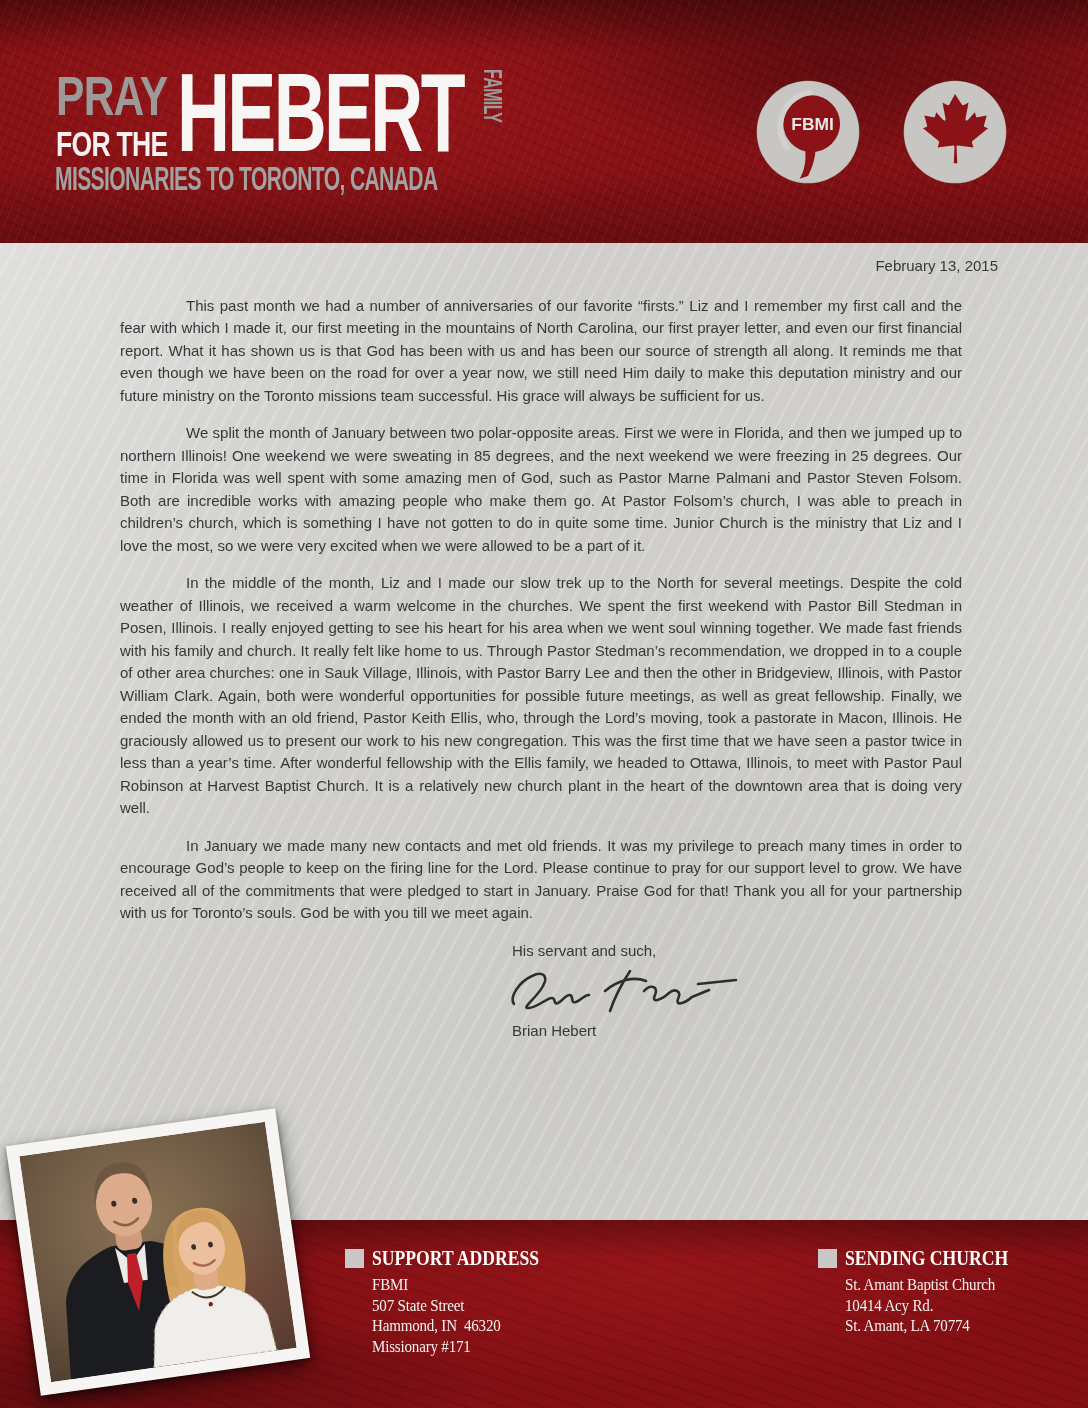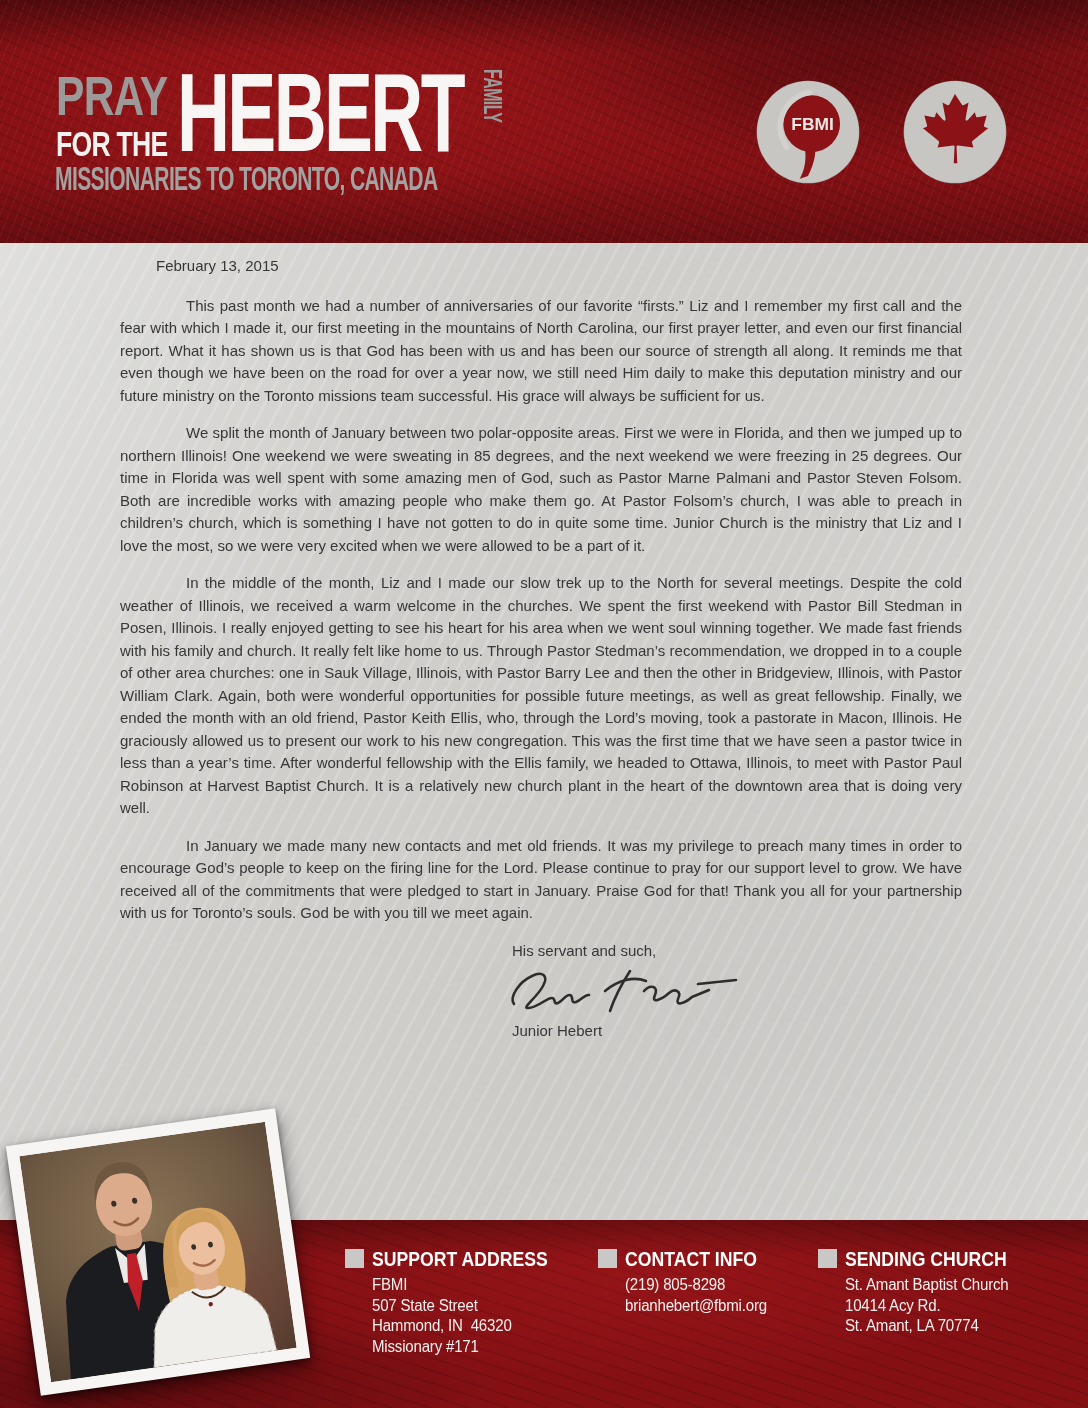--- a/index.html
+++ b/index.html
@@ -19,35 +19,36 @@
       repeating-linear-gradient(112deg, rgba(255,255,255,0.05) 0 1px, transparent 1px 8px),
       linear-gradient(180deg, rgba(0,0,0,0.38) 0%, rgba(0,0,0,0) 22%, rgba(0,0,0,0) 70%, rgba(0,0,0,0.22) 100%);
   }
   .band-top { position:absolute; left:0; top:0; width:1088px; height:243px; box-shadow:0 2px 4px rgba(0,0,0,0.45); }
   .band-bottom { position:absolute; left:0; top:1220px; width:1088px; height:188px;
       background-image:
       radial-gradient(ellipse 55% 90% at 60% 30%, rgba(220,40,40,0.20), transparent 65%),
       radial-gradient(ellipse 60% 80% at 10% 90%, rgba(0,0,0,0.30), transparent 60%),
       repeating-linear-gradient(18deg, rgba(0,0,0,0.10) 0 2px, transparent 2px 12px),
       linear-gradient(180deg, rgba(0,0,0,0.28) 0%, rgba(0,0,0,0) 20%);
+      font-family: Liberation Serif, serif;
   }
   
   .paper {
     position:absolute; left:0; top:243px; width:1088px; height:977px;
     background-color:#d2d1ce;
     background-image:
       linear-gradient(115deg, rgba(255,255,255,0.35) 0%, rgba(255,255,255,0) 35%),
       linear-gradient(295deg, rgba(255,255,255,0.22) 0%, rgba(255,255,255,0) 40%),
       repeating-linear-gradient(118deg, rgba(255,255,255,0.10) 0 3px, rgba(0,0,0,0.015) 3px 14px),
       radial-gradient(ellipse 70% 60% at 80% 80%, rgba(0,0,0,0.05), transparent 70%);
     padding:12px 126px 0 120px;
     color:#373737;
     font-size:15px; line-height:22.5px;
   }
-  .date-line { text-align:left; position:relative; left:36px; margin-bottom:17px; }
+  .date-line { text-align:right; position:relative; left:36px; margin-bottom:17px; }
   .salutation { margin-bottom:17px; }
   .para { text-align:justify; text-indent:66px; margin-bottom:15px; }
   .closing-block { margin-left:392px; margin-top:8px; }
   .closing-line { margin-bottom:2px; }
   .signature-svg { display:block; margin:2px 0 0 -4px; }
   
   .logo-piece { position:absolute; font-weight:bold; line-height:1; white-space:nowrap; transform-origin:top left; }
   .logo-pray    { left:56px;  top:68px;  font-size:56px;  color:#9b9a98; transform:scaleX(0.76); letter-spacing:-1px; }
   .logo-forthe  { left:56px;  top:126px; font-size:35px;  color:#f3f2f0; transform:scaleX(0.76); letter-spacing:-1px; }
   .logo-hebert  { left:177px; top:57px;  font-size:112px; color:#f7f6f4; transform:scaleX(0.655); letter-spacing:-4px; }
@@ -120,49 +121,39 @@
       <div class="closing-line">His servant and such,</div>
       <svg class="signature-svg" width="250" height="56" viewBox="0 0 250 56">
         <g fill="none" stroke="#2e2d2b" stroke-width="2.6" stroke-linecap="round" stroke-linejoin="round">
           <path d="M6,40 C1,33 11,18 24,12 C34,7 41,11 35,22 C28,35 12,45 21,44 C31,43 38,34 44,34 C48,34 45,41 50,39 C56,36 58,30 62,31 C66,32 62,40 68,38 C74,36 77,30 81,31"></path>
           <path d="M122,7 C113,21 106,35 102,47"></path>
           <path d="M97,27 C110,16 126,12 138,17"></path>
           <path d="M136,27 C142,20 151,22 147,31 C143,40 153,36 161,29 C167,24 174,27 170,35 C167,42 176,40 184,33 L201,26"></path>
           <path d="M190,20 L228,16"></path>
         </g>
       </svg>
-      <div>Junior Hebert</div>
+      <div>Brian Hebert</div>
     </div>
   </main>
 
   <footer class="band-bottom red-tex">
 
     <div class="fcol fcol-1">
       <div class="fhead">
         <span class="fsq"></span>
         <span class="ftitle">SUPPORT ADDRESS</span>
       </div>
       <div class="flines">
         <div>FBMI</div>
         <div>507 State Street</div>
         <div>Hammond, IN  46320</div>
         <div>Missionary #171</div>
       </div>
     </div>
 
-    <div class="fcol fcol-2">
-      <div class="fhead">
-        <span class="fsq"></span>
-        <span class="ftitle">CONTACT INFO</span>
-      </div>
-      <div class="flines">
-        <div>(219) 805-8298</div>
-        <div>brianhebert@fbmi.org</div>
-      </div>
-    </div>
 
     <div class="fcol fcol-3">
       <div class="fhead">
         <span class="fsq"></span>
         <span class="ftitle">SENDING CHURCH</span>
       </div>
       <div class="flines">
         <div>St. Amant Baptist Church</div>
         <div>10414 Acy Rd.</div>
         <div>St. Amant, LA 70774</div>

